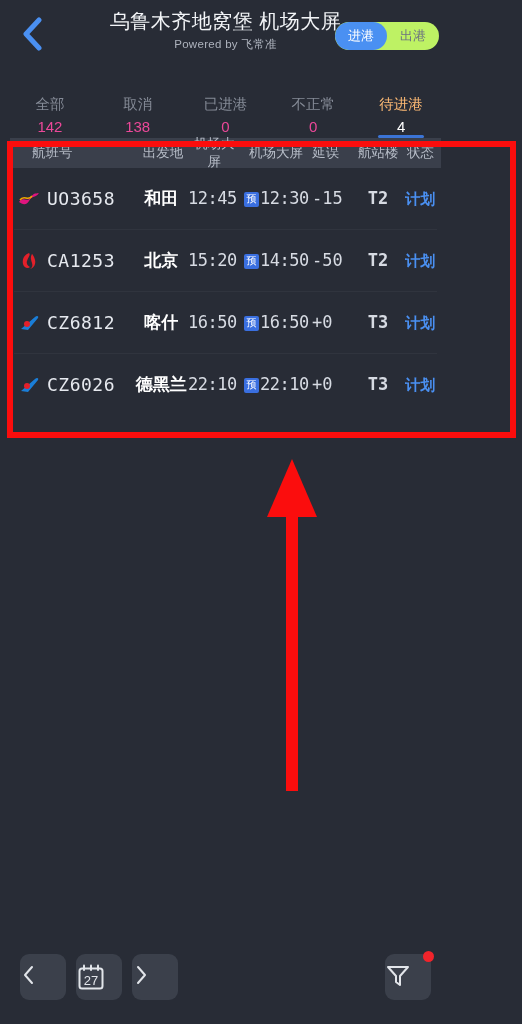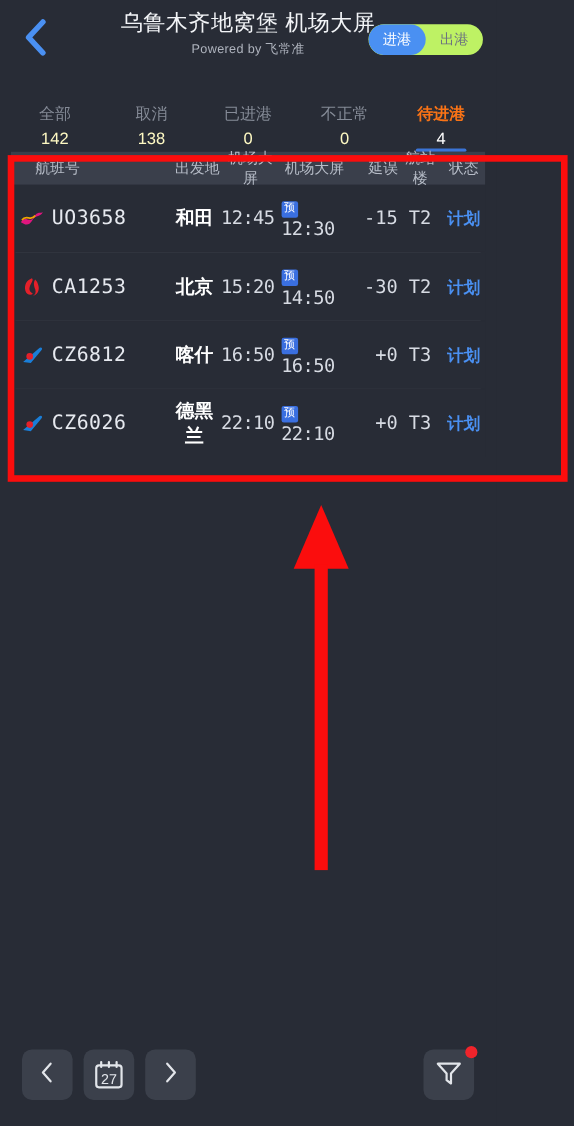--- a/index.html
+++ b/index.html
@@ -89,25 +89,25 @@
     cursor: pointer;
   }
   .stat .lbl {
     font-size: 14.5px;
     color: #858b97;
     line-height: 20px;
     margin-top: 24px;
   }
   .stat .val {
     font-size: 15px;
-    color: #fef9c3;
+    color: #ec4899;
     line-height: 22px;
     margin-top: 2px;
   }
-  .stat.active .lbl { color: #f97316; font-weight: bold; }
+  .stat.active .lbl { color: #fdba74; font-weight: normal; }
   .stat.active .val { color: #ffffff; }
   .stat .underline {
     display: none;
     position: absolute;
     bottom: 0px;
     left: 50%;
     transform: translateX(-50%);
     width: 46px; height: 3px;
     background: #3b74d6;
     border-radius: 2px;
@@ -136,24 +136,24 @@
     font-size: 17px;
   }
   .sep {
     height: 1px;
     background: #30343e;
     margin: 0 4px;
   }
 
   
   .c-flight { width: 150px; display:flex; align-items:center; padding-left: 8px;}
-  .c-origin { width: 62px; text-align: center; margin-left: 24px; }
+  .c-origin { width: 62px; text-align: center; }
   .c-sta    { width: 62px; text-align: center; }
   .c-ata    { width: 88px; text-align: left; padding-left: 6px; }
-  .c-delay  { width: 54px; text-align: right; }
+  .c-delay  { width: 54px; text-align: left; }
   .c-term   { width: 52px; text-align: center; }
   .c-status { width: 50px; text-align: center; }
 
   .thead .c-flight { padding-left: 22px; }
   .thead .c-sta { text-align: center; }
   .thead .c-ata { text-align: center; padding-left:0; }
 
   .logo {
     width: 22px; height: 20px;
     margin-right: 7px;
@@ -192,20 +192,21 @@
   }
   .delay {
     font-family: "DejaVu Sans Mono", "Liberation Mono", monospace;
     font-size: 17px;
     color: #d7dbe3;
   }
   .term {
     font-family: "DejaVu Sans Mono", "Liberation Mono", monospace;
     font-size: 17px;
     color: #d7dbe3;
+    font-weight: bold;
   }
   .status {
     font-size: 15px;
     color: #4a90f2;
     font-weight: bold;
   }
 
   
   .hl-box {
     position: absolute;
@@ -229,21 +230,21 @@
     left: 0; right: 0; bottom: 0;
     height: 94px;
     display: flex;
     align-items: center;
     padding: 0 20px;
   }
   .btn-sq {
     width: 46px; height: 46px;
     background: #3b404b;
     border-radius: 9px;
-    display: flex; align-items: center; justify-content: center;
+    display: flex; align-items: center; justify-content: flex-start;
     margin-right: 10px;
     cursor: pointer;
     position: relative;
   }
   .spacer { flex: 1; }
   .badge-dot {
     position: absolute;
     top: -3px; right: -3px;
     width: 11px; height: 11px;
     border-radius: 50%;
@@ -360,21 +361,21 @@
       <div class="c-origin">
         <span class="origin">北京</span>
       </div>
       <div class="c-sta">
         <span class="timetxt">15:20</span>
       </div>
       <div class="c-ata">
         <span class="pre-badge">预</span><span class="timetxt">14:50</span>
       </div>
       <div class="c-delay">
-        <span class="delay">-30</span>
+        <span class="delay">-50</span>
       </div>
       <div class="c-term">
         <span class="term">T2</span>
       </div>
       <div class="c-status">
         <span class="status">计划</span>
       </div>
     </div>
     <div class="sep"></div>
 

